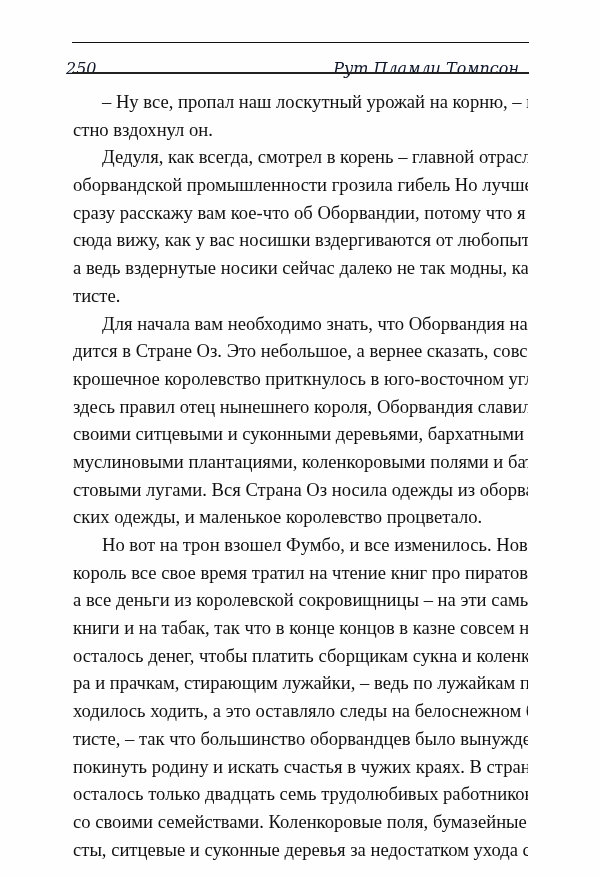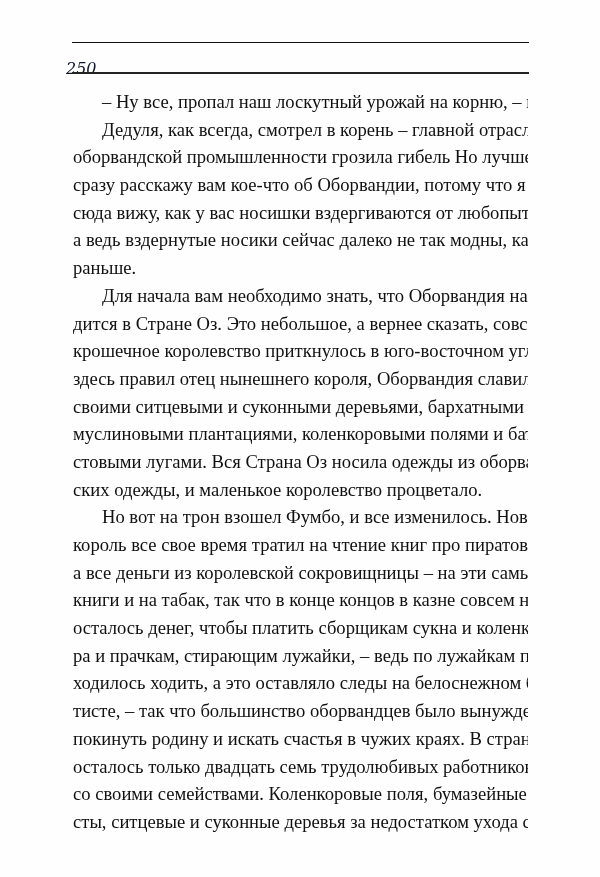--- a/index.html
+++ b/index.html
@@ -17,31 +17,33 @@
   .line.indent { padding-left: 29px; }
   .line.last { text-align-last: left; }
 </style>
 </head>
 <body>
 
 <div class="page">
   <div class="rule-top"></div>
   <div class="running-head">
     <span class="page-number">250</span>
+    <span class="author">Рут Пламли Томпсон</span>
   </div>
   <div class="rule-bottom"></div>
 
   <div class="text" id="body-text">
       <div class="line indent">– Ну все, пропал наш лоскутный урожай на корню, – горе-</div>
+      <div class="line last">стно вздохнул он.</div>
       <div class="line indent">Дедуля, как всегда, смотрел в корень – главной отрасли</div>
       <div class="line">оборвандской промышленности грозила гибель Но лучше я</div>
       <div class="line">сразу расскажу вам кое-что об Оборвандии, потому что я от-</div>
       <div class="line">сюда вижу, как у вас носишки вздергиваются от любопытства,</div>
       <div class="line">а ведь вздернутые носики сейчас далеко не так модны, как</div>
-      <div class="line last">раньше.</div>
+      <div class="line last">тисте.</div>
       <div class="line indent">Для начала вам необходимо знать, что Оборвандия нахо-</div>
       <div class="line">дится в Стране Оз. Это небольшое, а вернее сказать, совсем</div>
       <div class="line">крошечное королевство приткнулось в юго-восточном углу</div>
       <div class="line">здесь правил отец нынешнего короля, Оборвандия славилась</div>
       <div class="line">своими ситцевыми и суконными деревьями, бархатными и</div>
       <div class="line">муслиновыми плантациями, коленкоровыми полями и бати-</div>
       <div class="line">стовыми лугами. Вся Страна Оз носила одежды из оборванд-</div>
       <div class="line last">ских одежды, и маленькое королевство процветало.</div>
       <div class="line indent">Но вот на трон взошел Фумбо, и все изменилось. Новый</div>
       <div class="line">король все свое время тратил на чтение книг про пиратов,</div>

